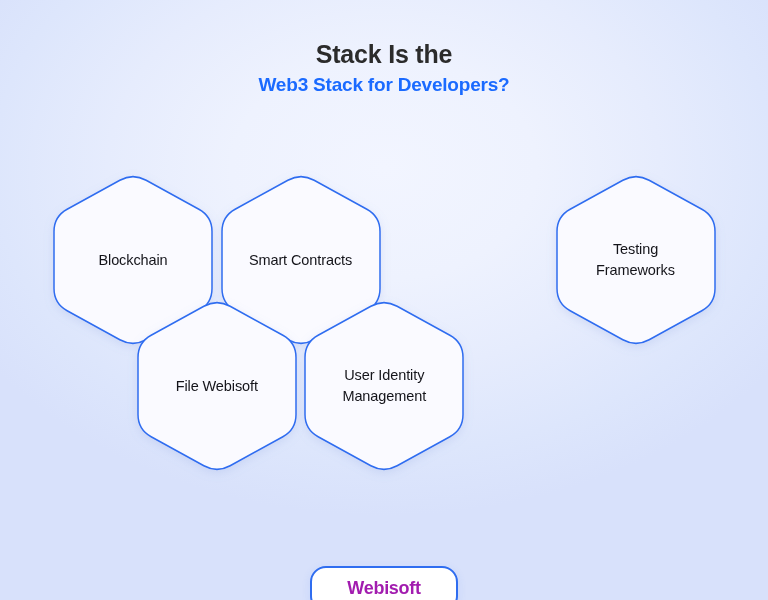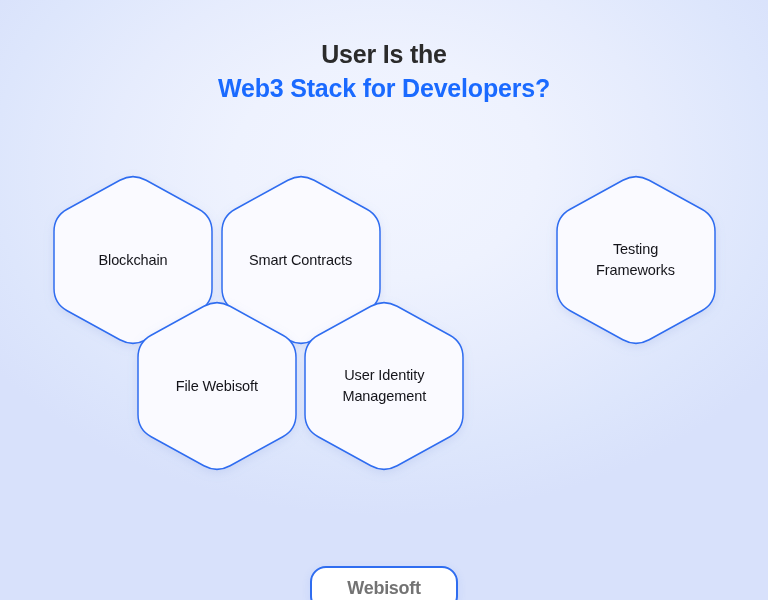--- a/index.html
+++ b/index.html
@@ -36,21 +36,21 @@
     text-align: center;
     line-height: 1.34;
   }
   .title-line {
     display: block;
     font-size: 25px;
     font-weight: bold;
     letter-spacing: -0.2px;
   }
   #title-line-1 { color: #2b2b2b; }
-  #title-line-2 { color: #1a6aff; font-size: 25px; }
+  #title-line-2 { color: #1a6aff; font-size: 19px; }
 
   
   #hex-grid {
     position: absolute;
     left: 0;
     top: 0;
     width: 688px;
     height: 520px;
   }
   .hex {
@@ -101,32 +101,32 @@
     border-radius: 16px;
     box-sizing: border-box;
     display: flex;
     align-items: center;
     justify-content: center;
     box-shadow: 0 2px 10px rgba(47,109,240,0.10);
   }
   #logo-text {
     font-size: 18px;
     font-weight: bold;
-    color: #737373;
+    color: #a21caf;
     letter-spacing: -0.3px;
     margin-top: -2px;
   }
 </style>
 </head>
 <body>
 
 <div id="canvas">
 
   <div id="heading">
-    <span class="title-line" id="title-line-1">User Is the</span>
+    <span class="title-line" id="title-line-1">Stack Is the</span>
     <span class="title-line" id="title-line-2">Web3 Stack for Developers?</span>
   </div>
 
   <div id="hex-grid">
       <div class="hex" style="left: 54px; top: 173px;">
         <svg viewBox="0 0 158 174">
           <defs>
             <filter id="hexshadow0" x="-25%" y="-25%" width="150%" height="150%">
               <feDropShadow dx="0" dy="3" stdDeviation="5" flood-color="#7f96d8" flood-opacity="0.20"></feDropShadow>
             </filter>

